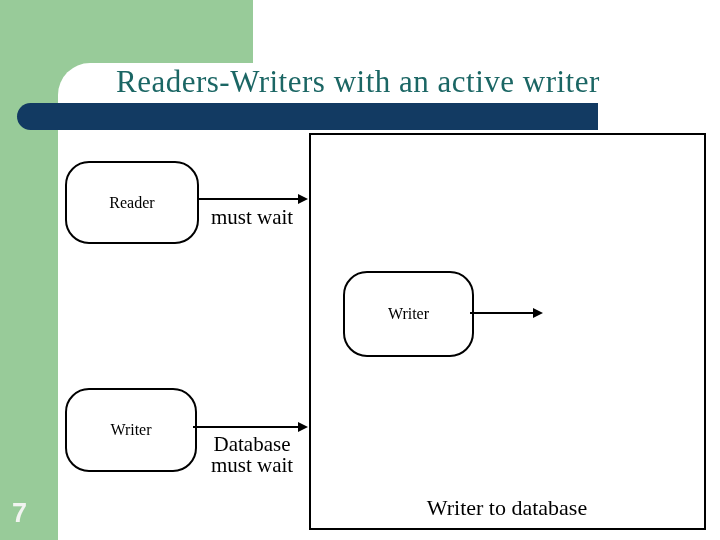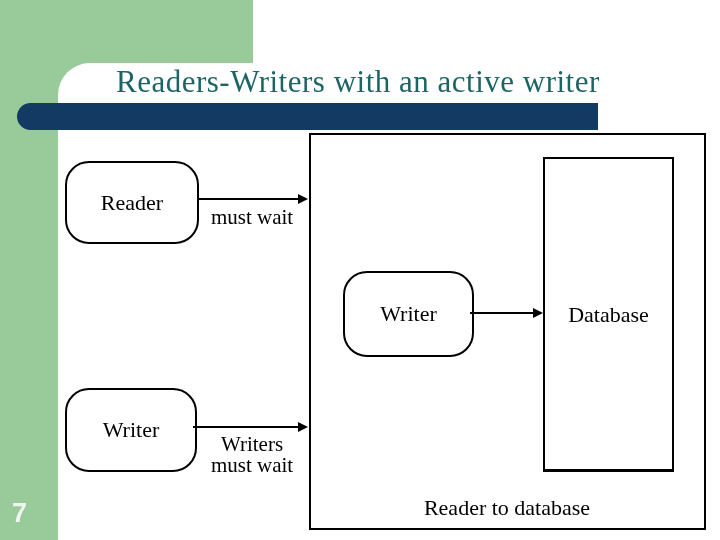--- a/index.html
+++ b/index.html
@@ -61,21 +61,21 @@
     background: #ffffff;
     border: 2px solid #000;
   }
   .node {
     position: absolute;
     background: #ffffff;
     border: 2px solid #000;
     display: flex;
     align-items: center;
     justify-content: center;
-    font-size: 22px;
+    font-size: 16px;
     color: #000;
   }
   .rounded { border-radius: 24px; }
   .node-reader        { left: 65px;  top: 161px; width: 130px; height: 79px; }
   .node-writer-wait   { left: 65px;  top: 388px; width: 128px; height: 80px; }
   .node-writer-active { left: 343px; top: 271px; width: 127px; height: 82px; }
   .node-database {
     left: 543px; top: 157px;
     width: 127px; height: 310px;
     border-bottom-width: 3px;
@@ -134,37 +134,34 @@
   </div>
 
   <div class="node rounded node-writer-wait">
     <span>Writer</span>
   </div>
 
   <div class="node rounded node-writer-active">
     <span>Writer</span>
   </div>
 
-  <div class="node node-database">
-    <span class="db-label">Database</span>
-  </div>
 
   <div class="edge-line" style="left:197px; top:198px; width:103px;"></div>
   <div class="arrow-head" style="left:298px; top:194px;"></div>
   <div class="edge-label" style="left:187px; top:207px;">
     <div>must wait</div>
   </div>
 
   <div class="edge-line" style="left:470px; top:312px; width:65px;"></div>
   <div class="arrow-head" style="left:533px; top:308px;"></div>
 
   <div class="edge-line" style="left:193px; top:426px; width:107px;"></div>
   <div class="arrow-head" style="left:298px; top:422px;"></div>
   <div class="edge-label" style="left:187px; top:434px;">
-    <div>Writers</div>
+    <div>Database</div>
     <div>must wait</div>
   </div>
 
-  <div class="caption">Reader to database</div>
+  <div class="caption">Writer to database</div>
 
   <div class="page-number">7</div>
 
 </div>
 
 </body></html>

